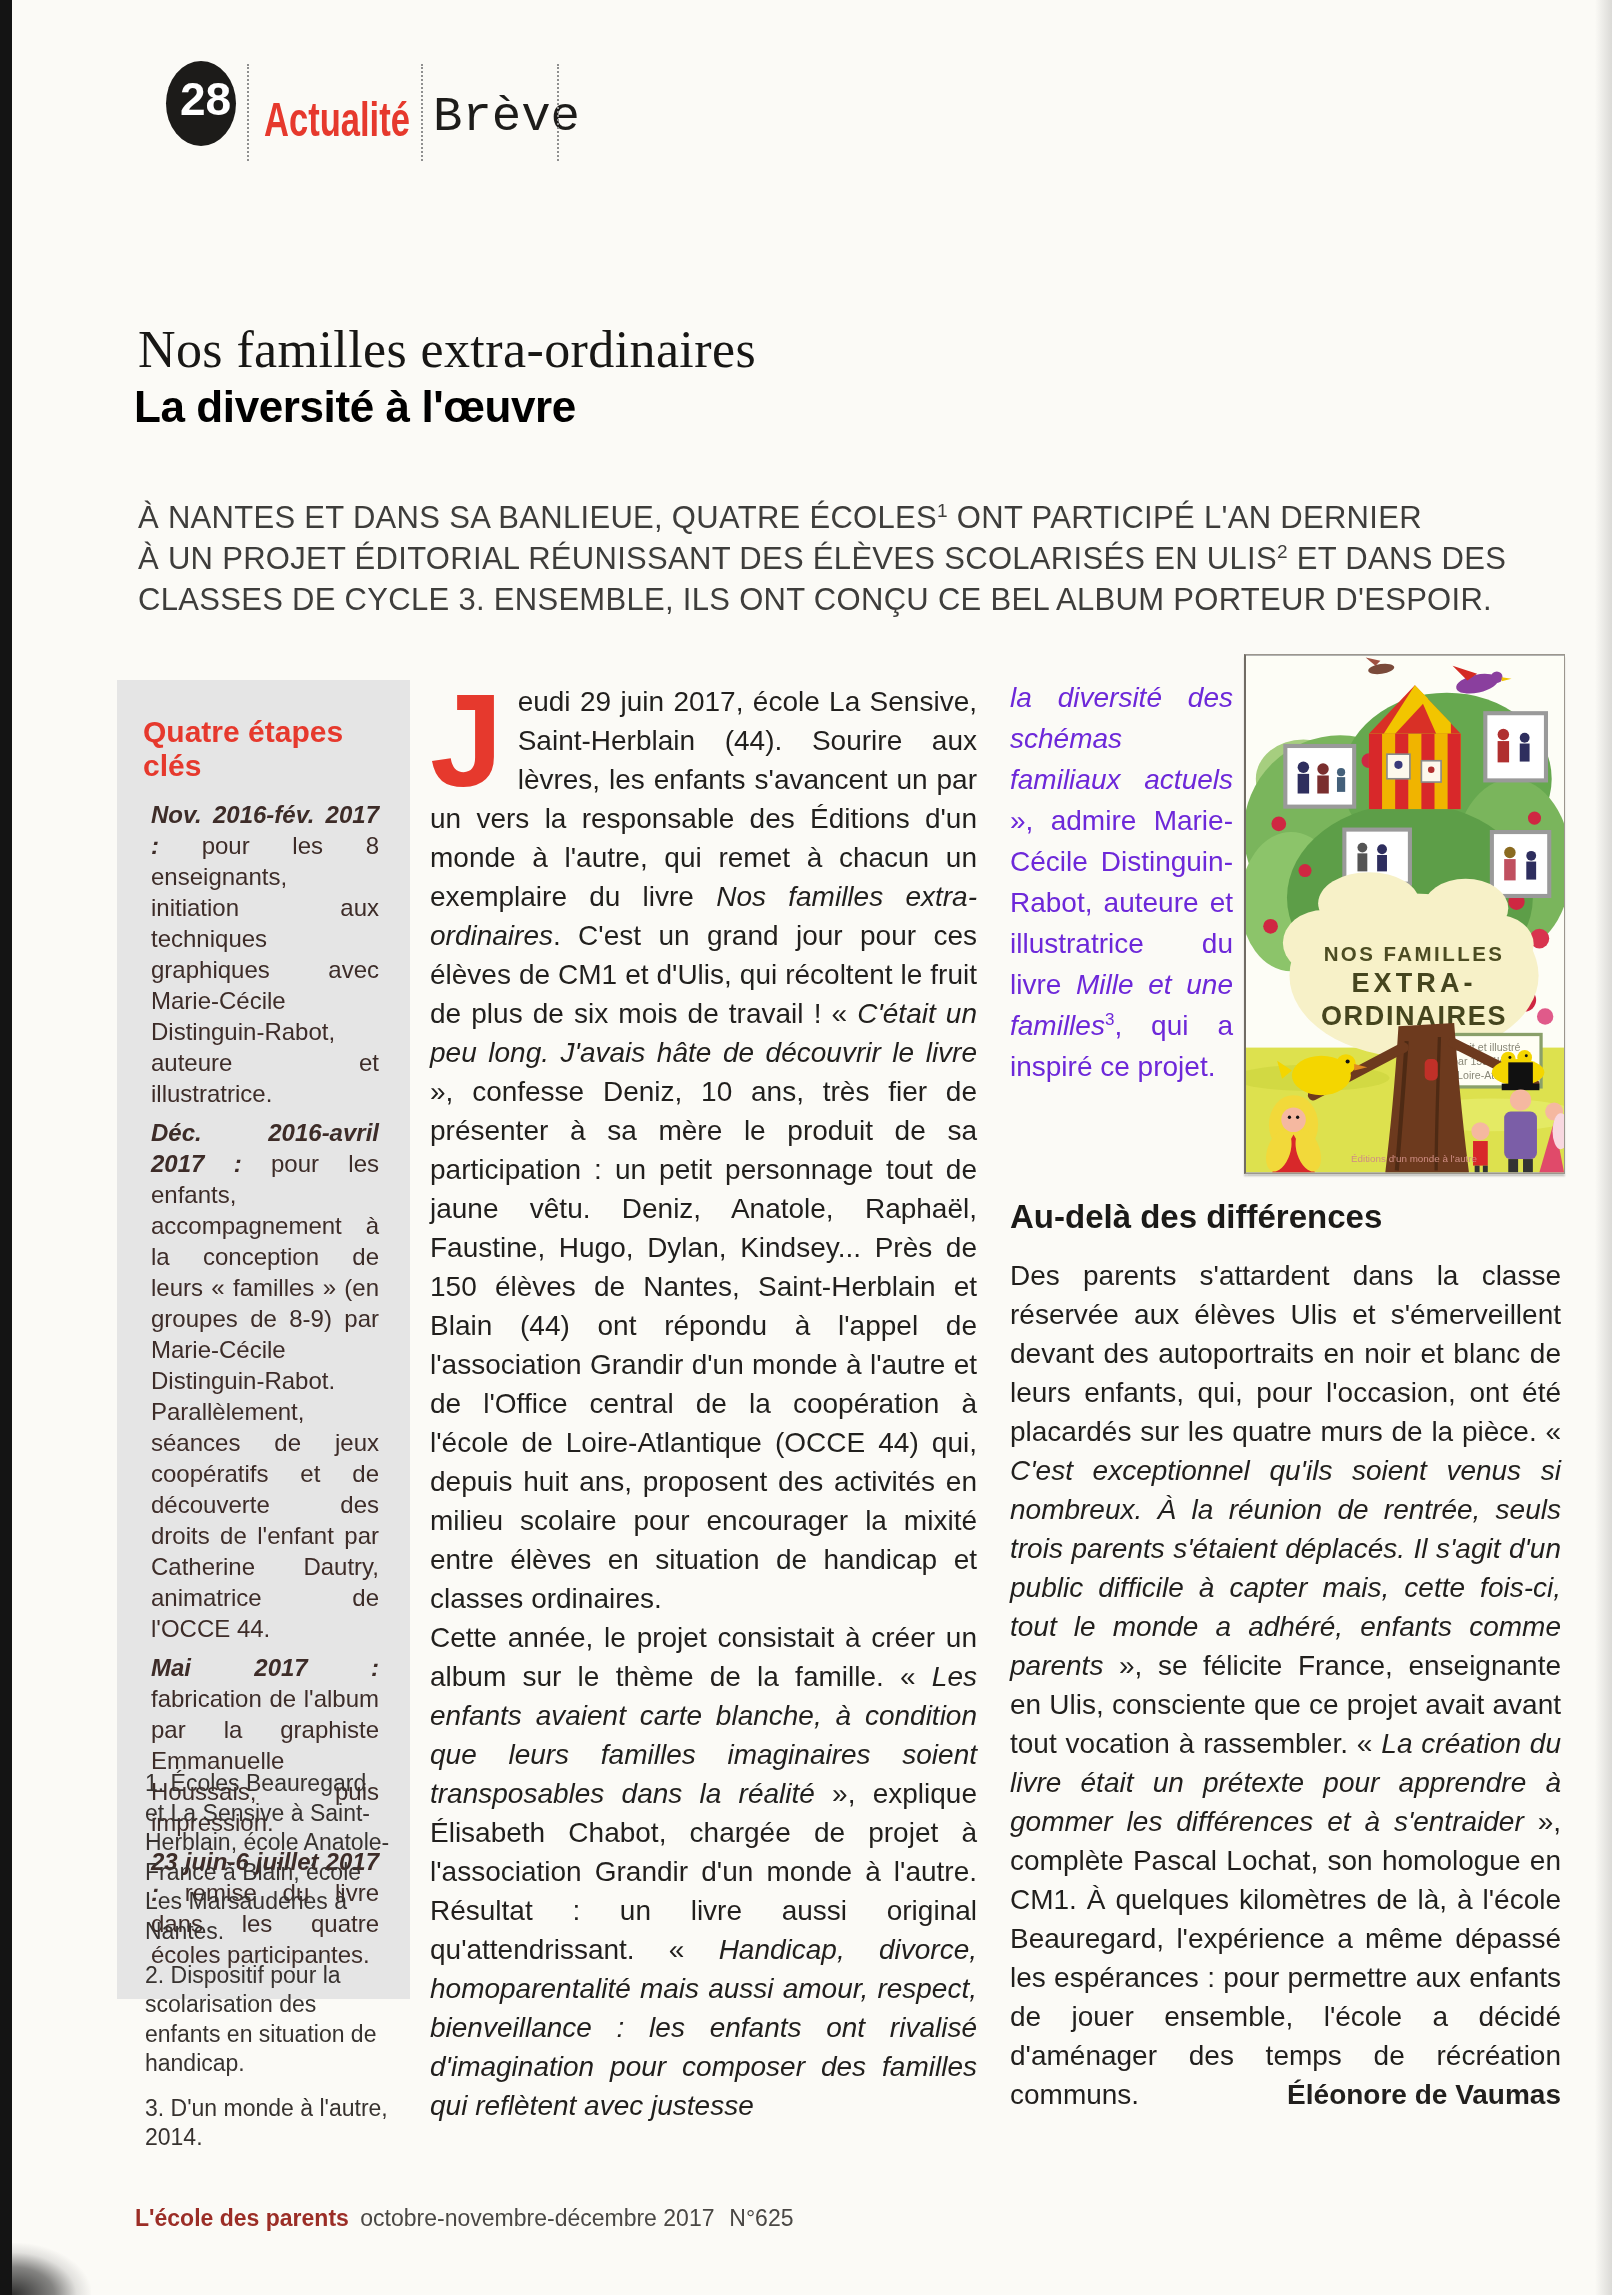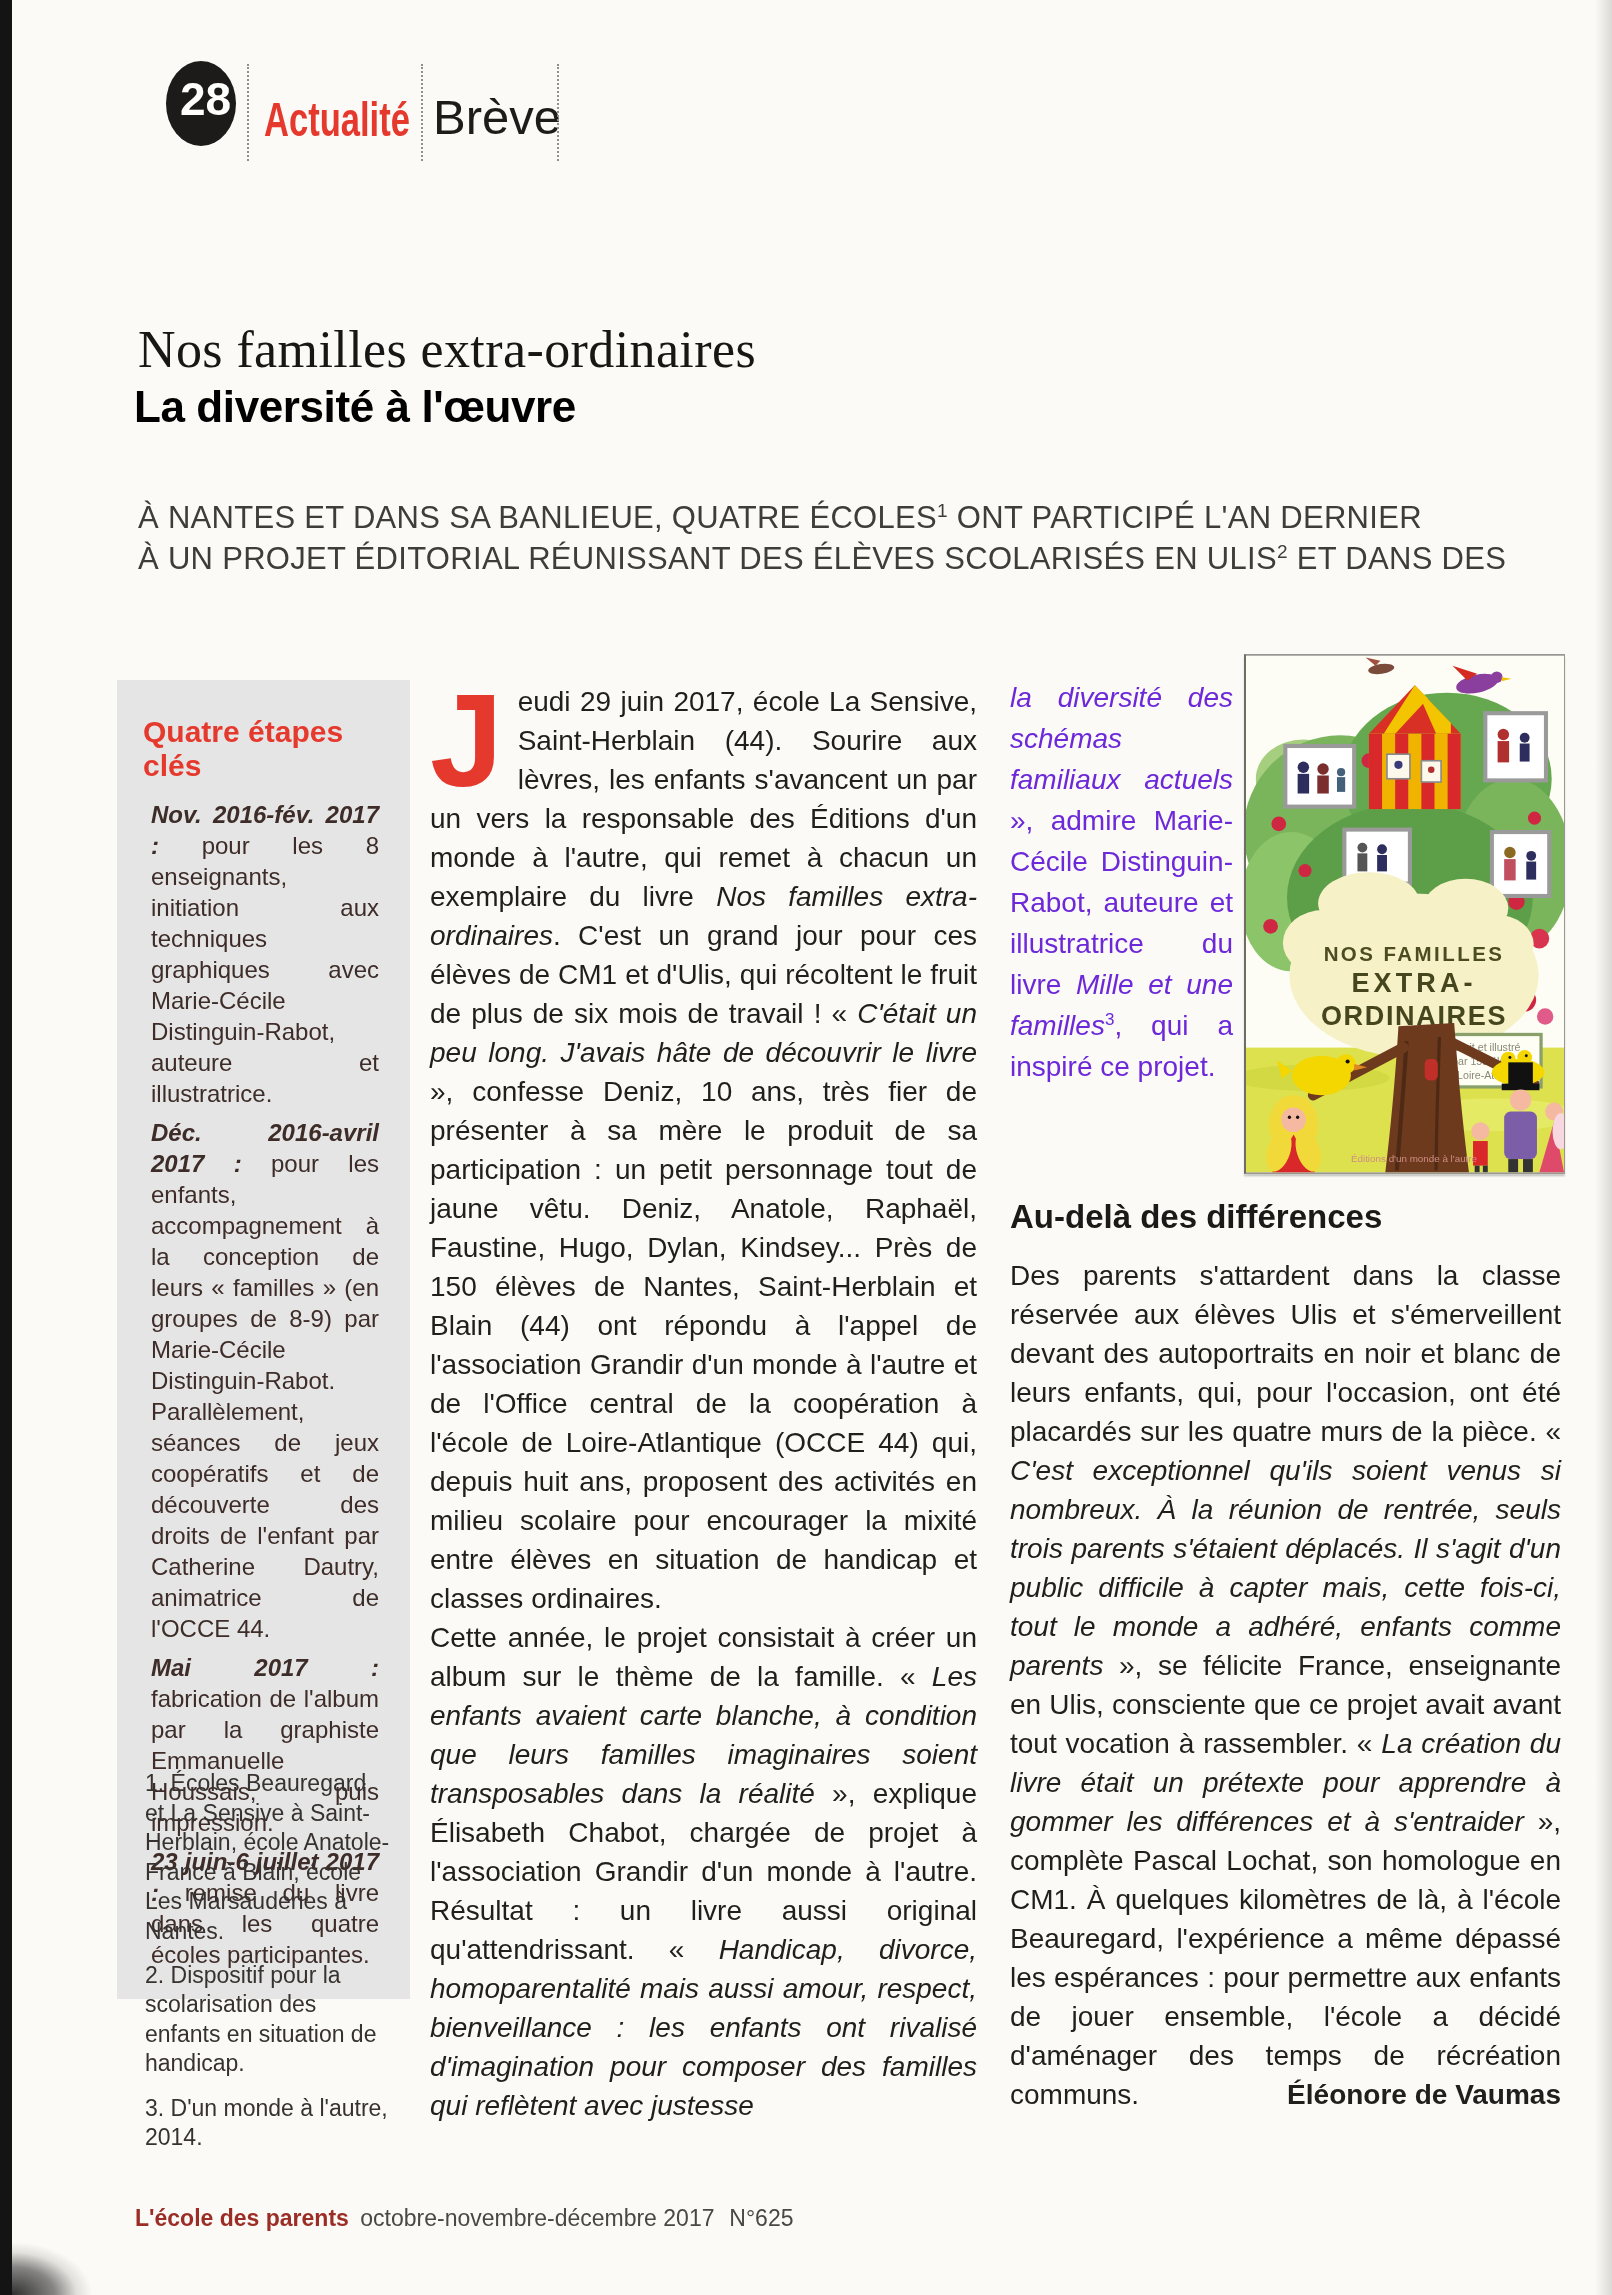--- a/index.html
+++ b/index.html
@@ -12,21 +12,21 @@
       background:radial-gradient(ellipse at 0% 100%,rgba(25,25,25,.9) 0%,rgba(35,35,35,.55) 38%,rgba(120,120,120,.2) 58%,transparent 72%)}
 
   
   .page-circle{position:absolute;left:166px;top:61px;width:70px;height:85px;background:#1c1b19;
       border-radius:50%;display:flex;align-items:center;justify-content:flex-end;
       padding:0 4.9px 8.2px 0;box-sizing:border-box}
   .page-number{font-size:46px;font-weight:700;color:#fff;letter-spacing:0}
   .vdash{position:absolute;top:64px;height:97px;width:0;border-left:2.5px dotted #8f8f8f}
   .section-label{position:absolute;left:264px;top:92px;font-size:48px;font-weight:800;
       color:#e6392d;letter-spacing:0;transform:scaleX(.72);transform-origin:left top;white-space:nowrap}
-  .rubric-label{position:absolute;left:433px;top:89px;font-family:Liberation Sans, sans-serif;
+  .rubric-label{position:absolute;left:433px;top:89px;font-family:Liberation Mono, monospace;
       font-size:49px;color:#1d1c1a;white-space:nowrap}
 
   
   .kicker{position:absolute;left:138px;top:320px;font-family:"Liberation Serif",serif;
       font-size:52px;color:#181715;letter-spacing:0.4px;white-space:nowrap}
   .headline{position:absolute;left:134px;top:382px;font-size:44px;font-weight:800;
       color:#000000;letter-spacing:-0.4px;white-space:nowrap}
   .standfirst{position:absolute;left:138px;top:497px;width:1430px;font-size:31px;line-height:41px;
       color:#3e3d3b;letter-spacing:0.3px}
   .standfirst sup{font-size:19px;line-height:0;vertical-align:super}
@@ -84,20 +84,21 @@
 <div class="vdash" style="left:421px"></div>
 <div class="rubric-label">Brève</div>
 <div class="vdash" style="left:557px"></div>
 
 <div class="kicker">Nos familles extra-ordinaires</div>
 <div class="headline">La diversité à l'œuvre</div>
 
 <div class="standfirst">
   <div><span>À NANTES ET DANS SA BANLIEUE, QUATRE ÉCOLES</span><sup>1</sup><span> ONT PARTICIPÉ L'AN DERNIER</span></div>
   <div><span>À UN PROJET ÉDITORIAL RÉUNISSANT DES ÉLÈVES SCOLARISÉS EN ULIS</span><sup>2</sup><span> ET DANS DES</span></div>
+  <div>CLASSES DE CYCLE 3. ENSEMBLE, ILS ONT CONÇU CE BEL ALBUM PORTEUR D'ESPOIR.</div>
 </div>
 
 <div class="sidebar">
   <h2 class="sidebar-heading">Quatre étapes clés</h2>
   <p><span class="lead">Nov. 2016-fév. 2017 :</span><span> pour les 8 enseignants, initiation aux techniques graphiques avec Marie-Cécile Distinguin-Rabot, auteure et illustratrice.</span></p>
   <p><span class="lead">Déc. 2016-avril 2017 :</span><span> pour les enfants, accompagnement à la conception de leurs « familles » (en groupes de 8-9) par Marie-Cécile Distinguin-Rabot. Parallèlement, séances de jeux coopératifs et de découverte des droits de l'enfant par Catherine Dautry, animatrice de l'OCCE 44.</span></p>
   <p><span class="lead">Mai 2017 :</span><span> fabrication de l'album par la graphiste Emmanuelle Houssais, puis impression.</span></p>
   <p><span class="lead">23 juin-6 juillet 2017 :</span><span> remise du livre dans les quatre écoles participantes.</span></p>
 </div>
 

